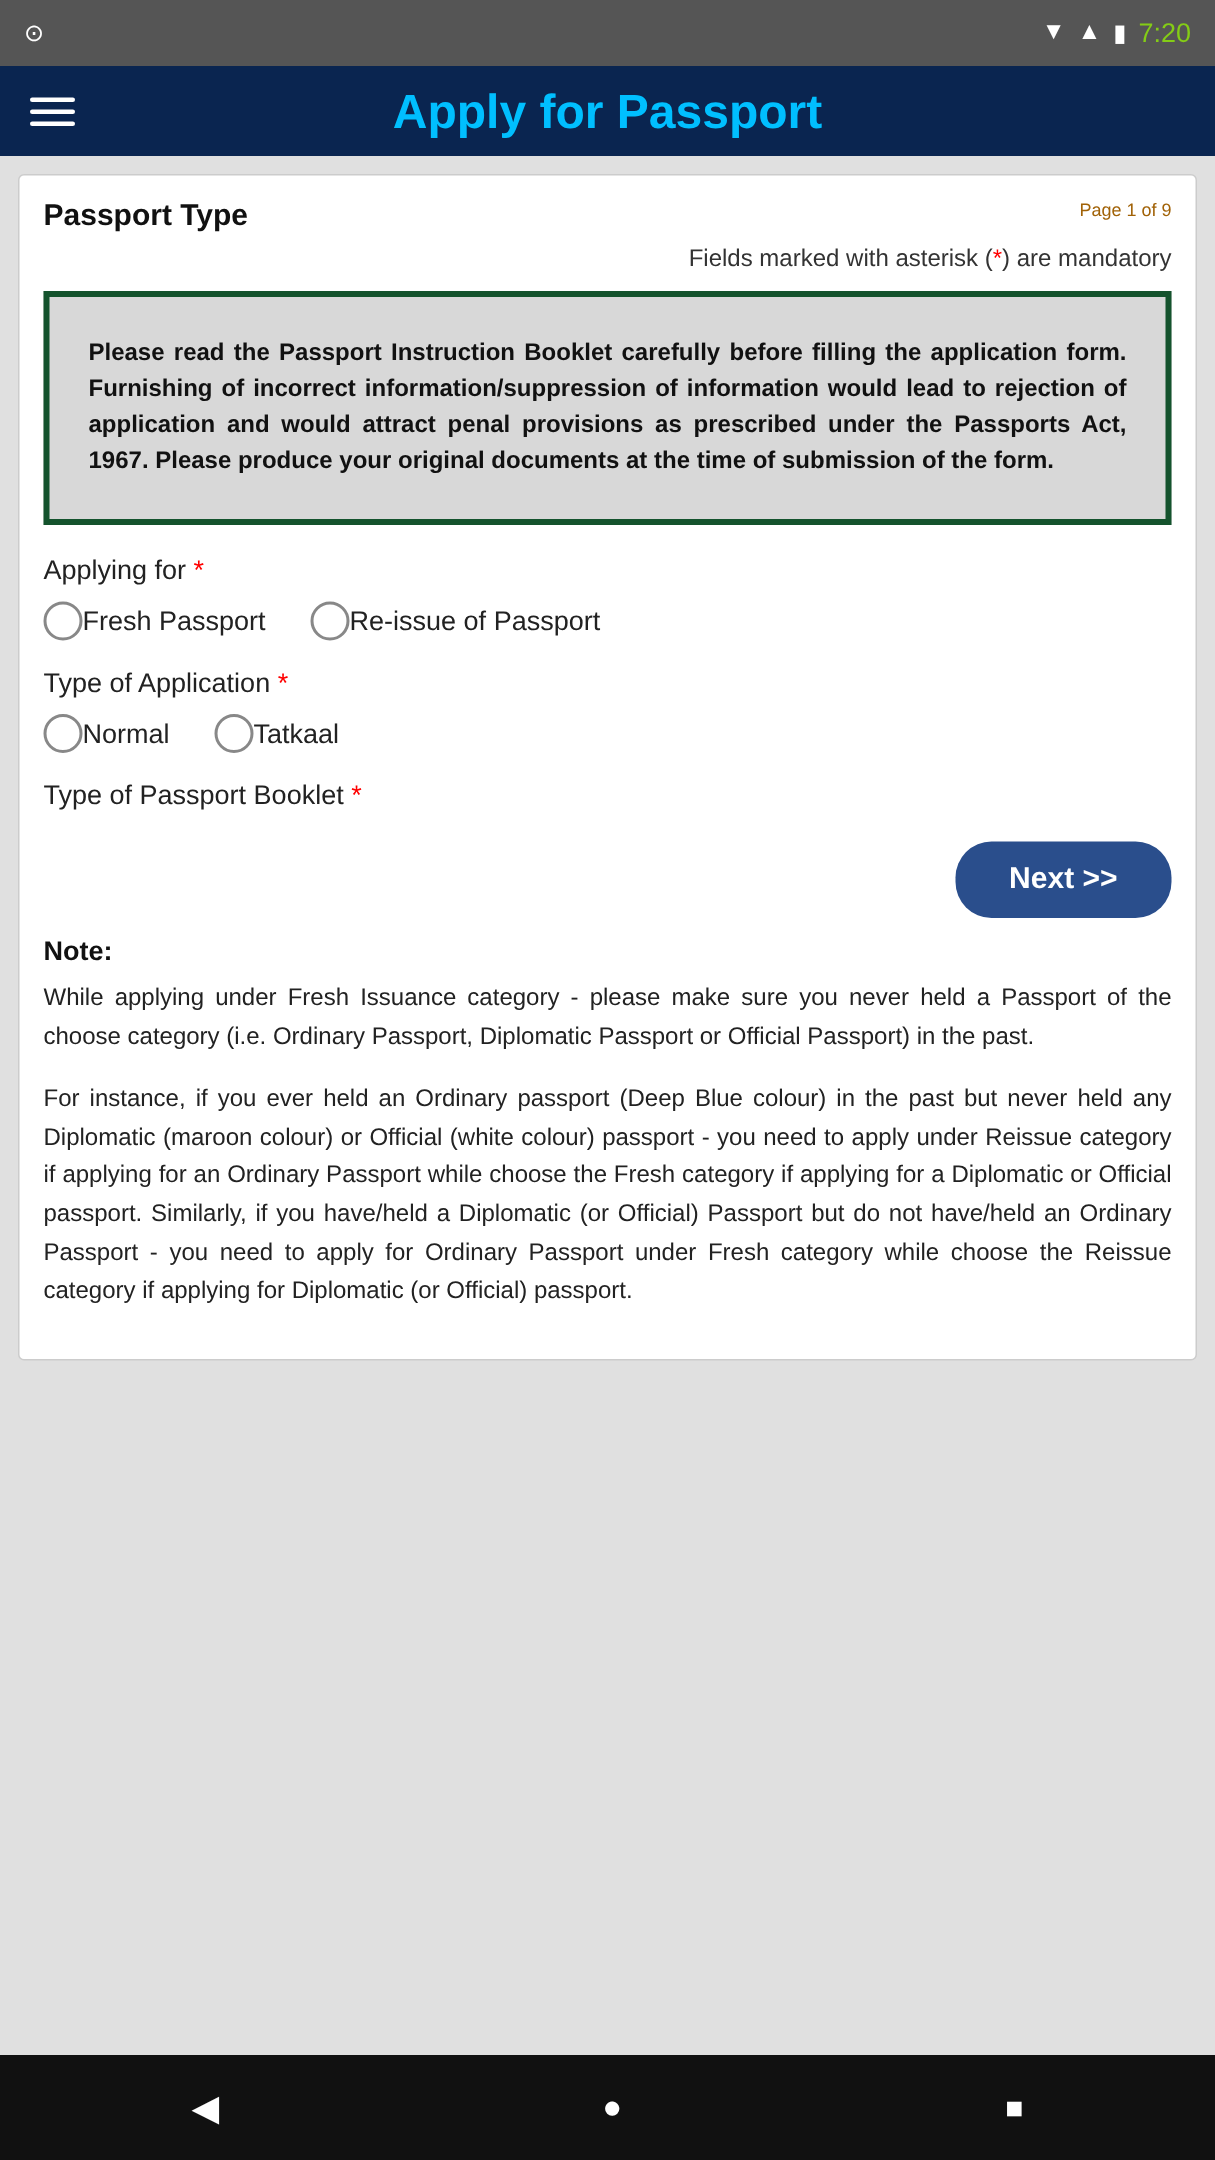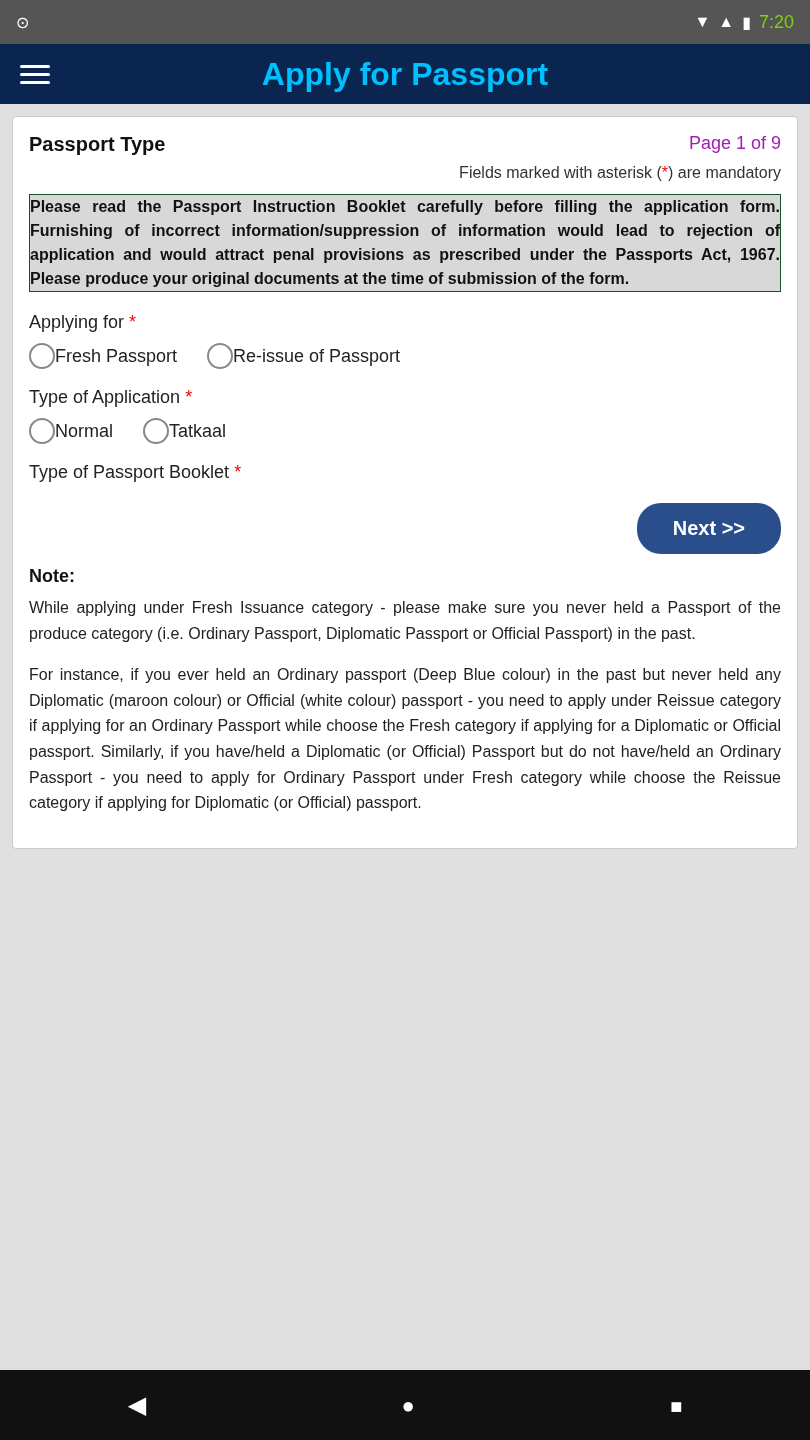--- a/index.html
+++ b/index.html
@@ -85,39 +85,39 @@
       justify-content: space-between;
       align-items: flex-start;
       margin-bottom: 8px;
     }
     .form-title {
       font-size: 20px;
       font-weight: bold;
       color: #111;
     }
     .page-indicator {
-      font-size: 18px;
-      color: #a21caf;
+      font-size: 12px;
+      color: #a16207;
       white-space: nowrap;
     }
 
     .mandatory-note {
       text-align: right;
       font-size: 16px;
       color: #333;
       margin-bottom: 12px;
     }
     .mandatory-note .asterisk {
       color: red;
     }
 
     .instruction-box {
       background: #d8d8d8;
-      border: 1px solid #14532d;
-      padding: 0;
+      border: 4px solid #14532d;
+      padding: 26px;
       margin-bottom: 20px;
       font-size: 16px;
       line-height: 1.5;
       font-weight: bold;
       color: #111;
       text-align: justify;
     }
 
     .field-section {
       margin-bottom: 18px;
@@ -283,21 +283,21 @@
         <span>Type of Passport Booklet</span> <span class="required">*</span>
       </div>
     </div>
 
     <div class="next-btn-row">
       <button class="next-btn">Next &gt;&gt;</button>
     </div>
 
     <div class="note-section">
       <div class="note-title">Note:</div>
-      <p class="note-text">While applying under Fresh Issuance category - please make sure you never held a Passport of the produce category (i.e. Ordinary Passport, Diplomatic Passport or Official Passport) in the past.</p>
+      <p class="note-text">While applying under Fresh Issuance category - please make sure you never held a Passport of the choose category (i.e. Ordinary Passport, Diplomatic Passport or Official Passport) in the past.</p>
       <p class="note-text">For instance, if you ever held an Ordinary passport (Deep Blue colour) in the past but never held any Diplomatic (maroon colour) or Official (white colour) passport - you need to apply under Reissue category if applying for an Ordinary Passport while choose the Fresh category if applying for a Diplomatic or Official passport. Similarly, if you have/held a Diplomatic (or Official) Passport but do not have/held an Ordinary Passport - you need to apply for Ordinary Passport under Fresh category while choose the Reissue category if applying for Diplomatic (or Official) passport.</p>
     </div>
 
   </div>
 </div>
 
 <div class="bottom-nav">
   <div class="nav-btn nav-back"></div>
   <div class="nav-btn nav-home"></div>
   <div class="nav-btn nav-square"></div>

